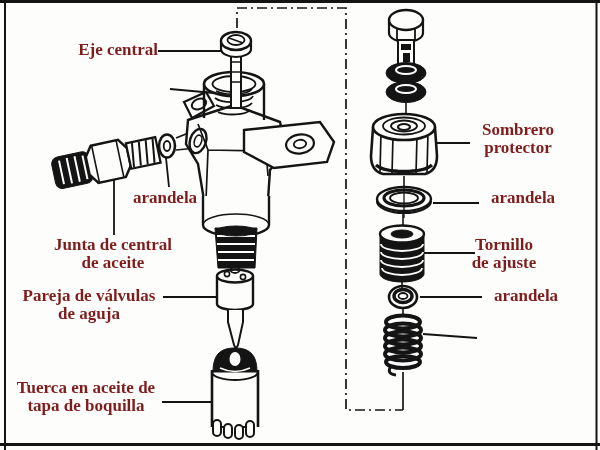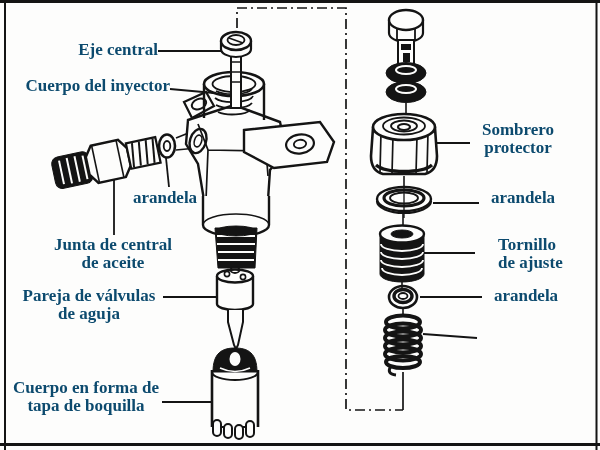--- a/index.html
+++ b/index.html
@@ -9,21 +9,21 @@
     background:#fdfdfc;
     overflow:hidden;
     font-family:"Liberation Serif","DejaVu Serif",serif;
   }
   #drawing{position:absolute;left:0;top:0;}
   .label{
     position:absolute;
     font-weight:700;
     font-size:17px;
     line-height:17.5px;
-    color:#0c4a6e;
+    color:#7f1d1d;
     white-space:pre-line;
     letter-spacing:0px;
   }
   .ta-r{text-align:right;}
   .ta-c{text-align:center;}
   .ta-l{text-align:left;}
 </style>
 </head>
 <body>
 
@@ -212,37 +212,36 @@
       <ellipse cx="403" cy="346" rx="18" ry="6.5" stroke-width="4"></ellipse>
       <ellipse cx="403" cy="354" rx="18" ry="6.5" stroke-width="4"></ellipse>
       <ellipse cx="403" cy="362" rx="17" ry="6" stroke-width="4"></ellipse>
       <path d="M391 366 Q386 374 396 375" stroke-width="3"></path>
     </g>
 
   </svg>
 
   <div class="label ta-r" style="left:38px;top:41px;width:120px;">Eje central</div>
 
-  <div class="label ta-r" style="left:6px;top:77px;width:164px;">Cuerpo del inyector</div>
 
   <div class="label ta-c" style="left:124px;top:189px;width:82px;">arandela</div>
 
   <div class="label ta-c" style="left:38px;top:236px;width:150px;">Junta de central
 de aceite</div>
 
   <div class="label ta-c" style="left:12px;top:287px;width:154px;">Pareja de válvulas
 de aguja</div>
 
-  <div class="label ta-c" style="left:2px;top:379px;width:168px;">Cuerpo en forma de
+  <div class="label ta-c" style="left:2px;top:379px;width:168px;">Tuerca en aceite de
 tapa de boquilla</div>
 
   <div class="label ta-c" style="left:466px;top:121px;width:104px;">Sombrero
 protector</div>
 
   <div class="label ta-c" style="left:481px;top:189px;width:84px;">arandela</div>
 
-  <div class="label ta-l" style="left:498px;top:236px;width:92px;">Tornillo
+  <div class="label ta-l" style="left:458px;top:236px;width:92px;text-align:center;">Tornillo
 de ajuste</div>
 
   <div class="label ta-c" style="left:484px;top:287px;width:84px;">arandela</div>
 
 
 </div>
 
 </body></html>

